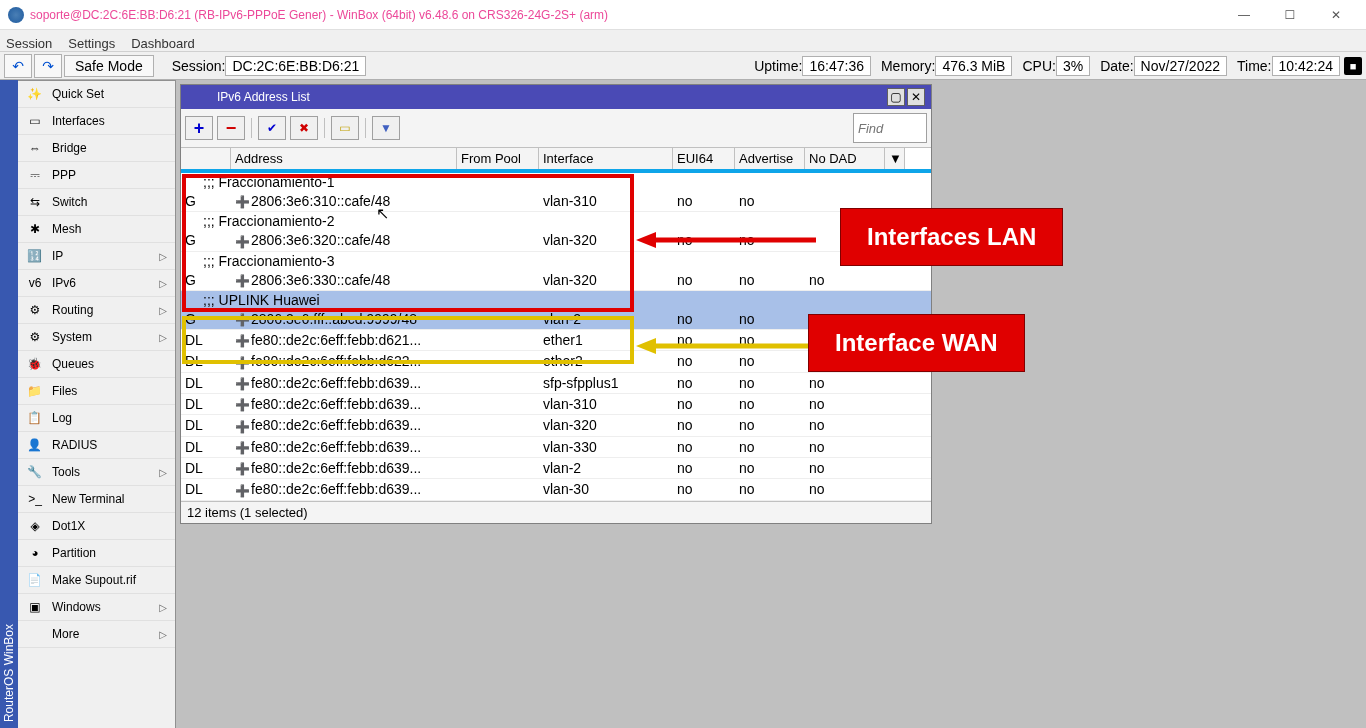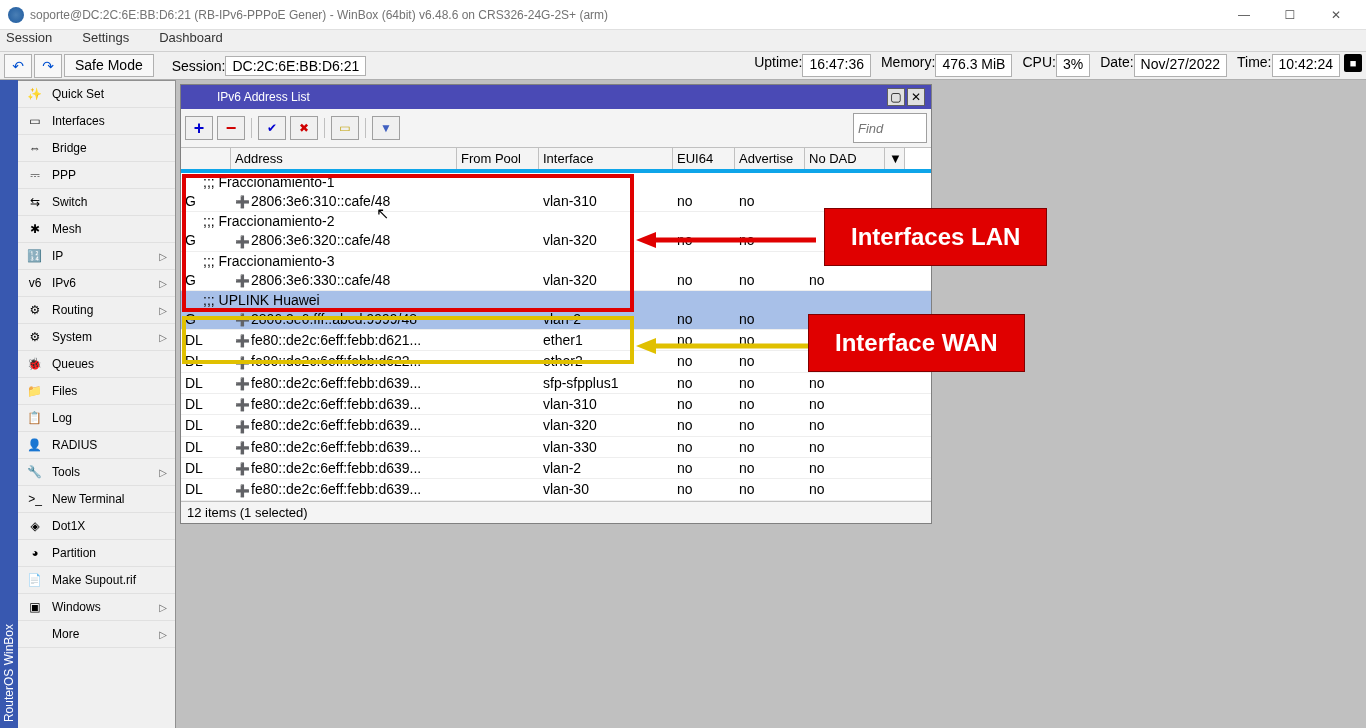--- a/index.html
+++ b/index.html
@@ -1,27 +1,27 @@
 <!DOCTYPE html>
 <html><head>
 <meta charset="utf-8">
 <style>
 * { box-sizing: border-box; margin: 0; padding: 0; font-family: Tahoma, Geneva, sans-serif; font-size: 12px; }
 body { background: #fff; width: 1366px; height: 728px; overflow: hidden; }
 
 .titlebar { height: 30px; background: #fff; border-bottom: 1px solid #e0e0e0; display: flex; align-items: center; padding: 0 8px; }
 .titlebar-icon { width: 16px; height: 16px; border-radius: 50%; background: radial-gradient(#4a7fb5, #1e5a9e); margin-right: 6px; }
-.titlebar-text { flex: 1; color: #737373; font-size: 12px; }
+.titlebar-text { flex: 1; color: #ec4899; font-size: 12px; }
 .win-btns { display: flex; gap: 2px; }
 .win-btn { width: 44px; height: 28px; display: flex; align-items: center; justify-content: center; color: #555; }
 
-.menubar { height: 22px; background: #f0f0f0; display: flex; align-items: flex-start; padding: 0 6px; gap: 30px; border-bottom: 1px solid #d0d0d0; }
+.menubar { height: 22px; background: #f0f0f0; display: flex; align-items: flex-end; padding: 0 6px; gap: 16px; border-bottom: 1px solid #d0d0d0; }
 .menubar span { color: #333; font-size: 13px; }
 
-.toolbar { height: 28px; background: #f0f0f0; display: flex; padding: 2px 4px; border-bottom: 1px solid #b0b0b0; }
+.toolbar { height: 28px; background: #f0f0f0; display: flex; align-items: center; padding: 2px 4px; border-bottom: 1px solid #b0b0b0; }
 .tool-btn { width: 28px; height: 24px; display: flex; align-items: center; justify-content: center; border: 1px solid #b0b0b0; background: #f8f8f8; margin-right: 2px; }
 .safe-mode { padding: 2px 10px; border: 1px solid #b0b0b0; background: #f8f8f8; font-size: 14px; }
 .status-group { display: flex; align-items: center; margin-left: 8px; }
 .status-label { margin-left: 10px; font-size: 14px; }
 .status-val { background: #fff; border: 1px solid #b0b0b0; padding: 1px 6px; font-size: 14px; }
 .spacer { flex: 1; }
 .dot-blk { width: 18px; height: 18px; background: #000; color: #fff; border-radius: 2px; display: flex; align-items:center; justify-content:center; font-size:11px; margin-left:4px; }
 
 .main { display: flex; height: calc(728px - 30px - 22px - 28px); }
 .vtab { width: 18px; background: #3858b0; color: #fff; display: flex; align-items: flex-end; justify-content: center; font-size: 11px; }
@@ -370,18 +370,18 @@
 
     <svg class="arrow" style="left:460px;top:150px;width:180px;height:20px;">
       <line x1="180" y1="10" x2="16" y2="10" stroke="#e00000" stroke-width="5"></line>
       <polygon points="0,10 20,2 20,18" fill="#e00000"></polygon>
     </svg>
     <svg class="arrow" style="left:460px;top:256px;width:180px;height:20px;">
       <line x1="180" y1="10" x2="16" y2="10" stroke="#e0c000" stroke-width="5"></line>
       <polygon points="0,10 20,2 20,18" fill="#e0c000"></polygon>
     </svg>
 
-    <div class="annotation" style="left:648px;top:128px;">Interfaces LAN</div>
+    <div class="annotation" style="left:664px;top:128px;">Interfaces LAN</div>
     <div class="annotation" style="left:632px;top:234px;">Interface WAN</div>
 
     <div style="position:absolute;left:200px;top:124px;font-size:16px;">↖</div>
   </div>
 </div>
 
 </body></html>

